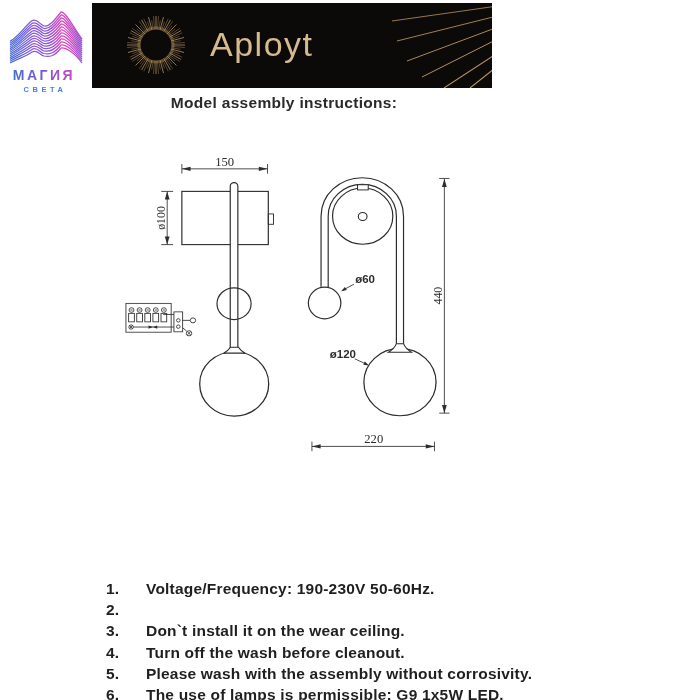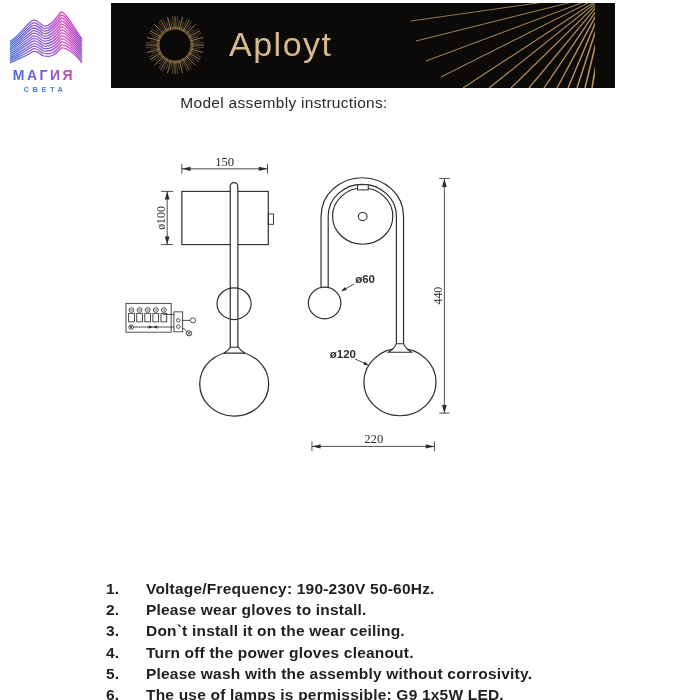--- a/index.html
+++ b/index.html
@@ -3,33 +3,33 @@
 <meta charset="utf-8">
 <style>
   html,body{margin:0;padding:0;}
   body{
     width:700px;height:700px;position:relative;background:#ffffff;
     font-family:"Liberation Sans","DejaVu Sans",sans-serif;overflow:hidden;
   }
   
   .logo-magia{position:absolute;left:4px;top:6px;width:100px;height:95px;}
   .banner{
-    position:absolute;left:111px;top:3px;width:504px;height:85px;
+    position:absolute;left:92px;top:3px;width:400px;height:85px;
     background:#0c0a09;overflow:hidden;
   }
   .banner .sunburst{position:absolute;left:29px;top:7px;}
   .banner .corner-rays{position:absolute;left:0;top:0;}
   .banner .brand-word{
     position:absolute;left:118px;top:22px;
     font-size:34px;font-weight:400;letter-spacing:1.5px;color:#d6ba8e;
   }
   
   .doc-title{
     position:absolute;left:0;top:93px;width:568px;text-align:center;
-    font-size:15.5px;font-weight:400;color:#2a2a2a;letter-spacing:.3px;line-height:19px;
+    font-size:15.5px;font-weight:700;color:#2a2a2a;letter-spacing:.3px;line-height:19px;
   }
   
   .drawing{position:absolute;left:120px;top:150px;}
   .dim-serif{font-family:"Liberation Serif","DejaVu Serif",serif;font-size:16px;fill:#2d2d2d;}
   .dim-sans{font-family:"Liberation Sans","DejaVu Sans",sans-serif;font-size:14.5px;font-weight:600;fill:#2d2d2d;}
   
   .instructions{
     position:absolute;left:106px;top:578px;width:520px;
     font-size:15.5px;font-weight:600;color:#1f1f1f;letter-spacing:.2px;
   }
@@ -295,29 +295,28 @@
   </svg>
 </svg>
 
 <div class="instructions">
   <div class="row">
     <span class="num">1.</span>
     <span>Voltage/Frequency: 190-230V 50-60Hz.</span>
   </div>
   <div class="row">
     <span class="num">2.</span>
-    <span>Please wear gloves to install.</span>
   </div>
   <div class="row">
     <span class="num">3.</span>
     <span>Don`t install it on the wear ceiling.</span>
   </div>
   <div class="row">
     <span class="num">4.</span>
-    <span>Turn off the power gloves cleanout.</span>
+    <span>Turn off the wash before cleanout.</span>
   </div>
   <div class="row">
     <span class="num">5.</span>
     <span>Please wash with the assembly without corrosivity.</span>
   </div>
   <div class="row">
     <span class="num">6.</span>
     <span>The use of lamps is permissible: G9 1x5W LED.</span>
   </div>
 </div>

